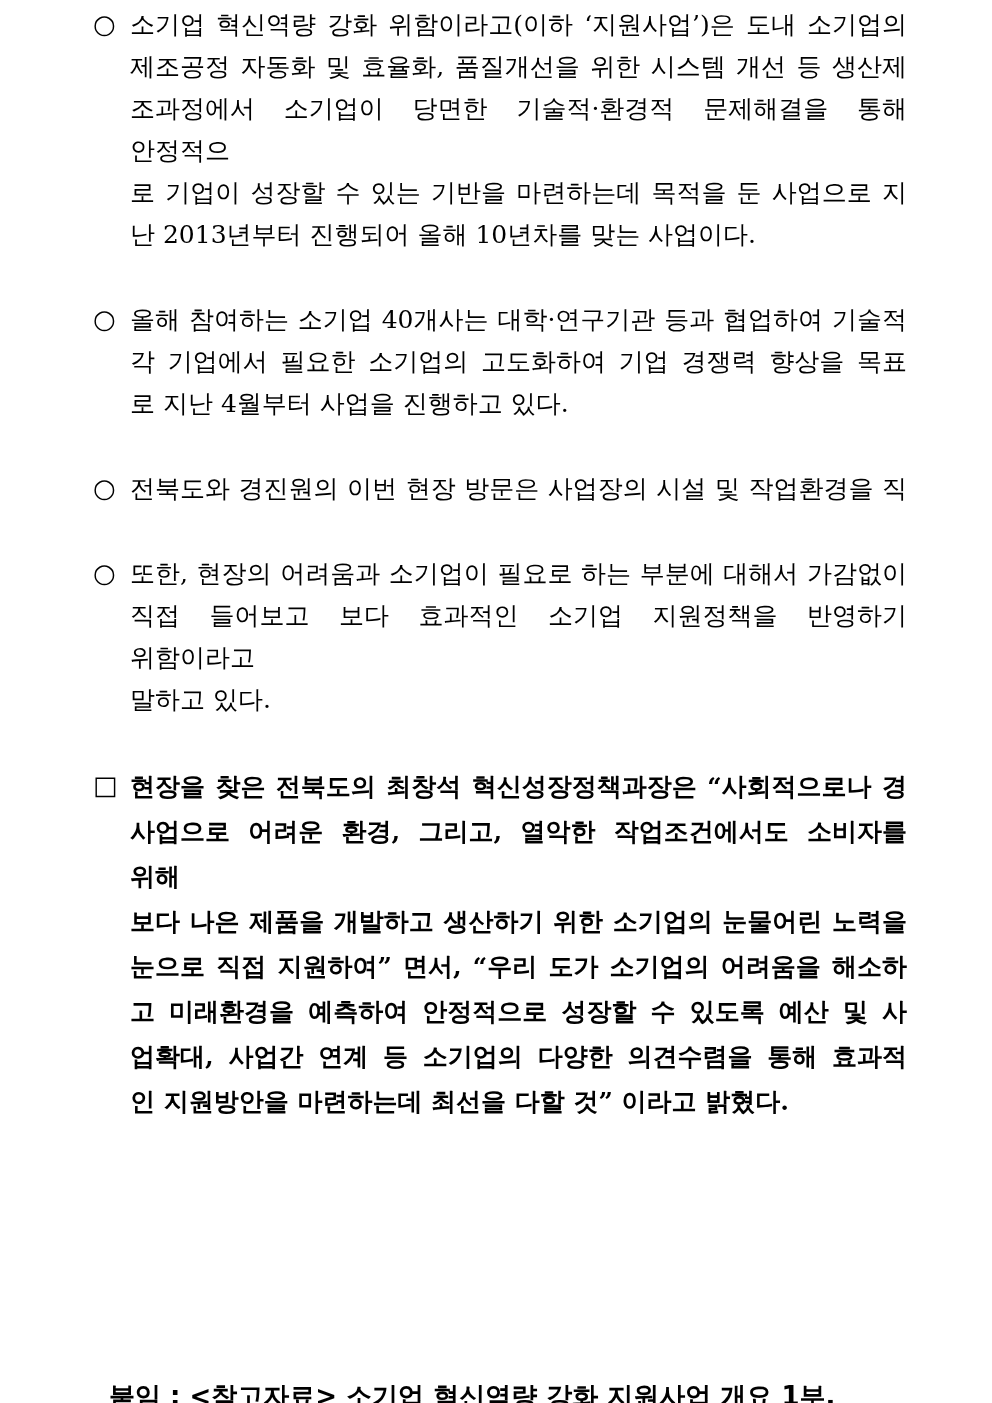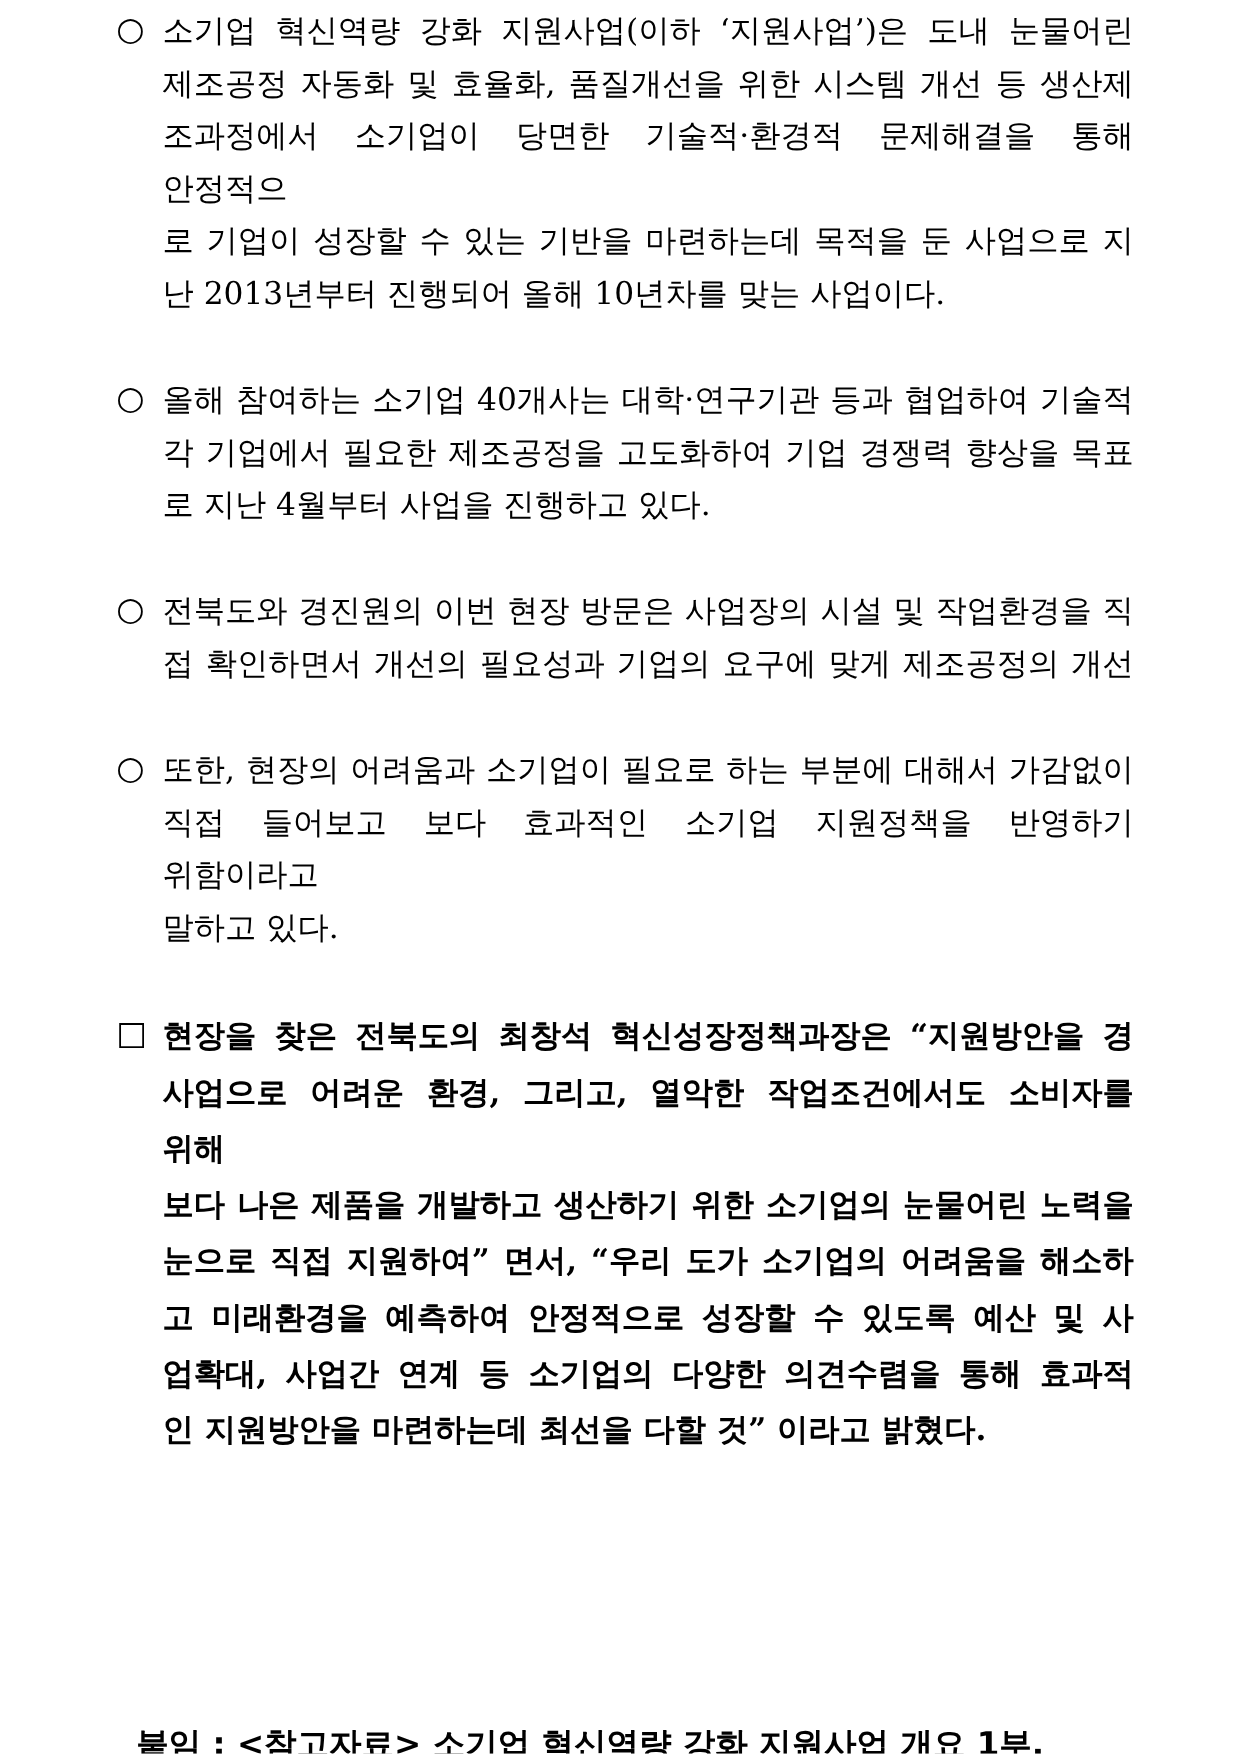--- a/index.html
+++ b/index.html
@@ -66,50 +66,49 @@
   }
 </style>
 </head>
 <body>
 
 <div class="page">
   <div class="content">
 
     <section class="para">
       <span class="bullet">○</span>
-      <div class="line">소기업 혁신역량 강화 지원사업(이하 ‘지원사업’)은 도내 눈물어린</div>
+      <div class="line">소기업 혁신역량 강화 위함이라고(이하 ‘지원사업’)은 도내 소기업의</div>
       <div class="line">제조공정 자동화 및 효율화, 품질개선을 위한 시스템 개선 등 생산제</div>
       <div class="line">조과정에서 소기업이 당면한 기술적·환경적 문제해결을 통해 안정적으</div>
       <div class="line">로 기업이 성장할 수 있는 기반을 마련하는데 목적을 둔 사업으로 지</div>
       <div class="line final">난 2013년부터 진행되어 올해 10년차를 맞는 사업이다.</div>
     </section>
 
     <section class="para">
       <span class="bullet">○</span>
       <div class="line">올해 참여하는 소기업 40개사는 대학·연구기관 등과 협업하여 기술적</div>
-      <div class="line">각 기업에서 필요한 제조공정을 고도화하여 기업 경쟁력 향상을 목표</div>
+      <div class="line">각 기업에서 필요한 소기업의 고도화하여 기업 경쟁력 향상을 목표</div>
       <div class="line final">로 지난 4월부터 사업을 진행하고 있다.</div>
     </section>
 
     <section class="para">
       <span class="bullet">○</span>
       <div class="line">전북도와 경진원의 이번 현장 방문은 사업장의 시설 및 작업환경을 직</div>
-      <div class="line">접 확인하면서 개선의 필요성과 기업의 요구에 맞게 제조공정의 개선</div>
     </section>
 
     <section class="para">
       <span class="bullet">○</span>
       <div class="line">또한, 현장의 어려움과 소기업이 필요로 하는 부분에 대해서 가감없이</div>
       <div class="line">직접 들어보고 보다 효과적인 소기업 지원정책을 반영하기 위함이라고</div>
       <div class="line final">말하고 있다.</div>
     </section>
 
     <section class="para bold">
       <span class="bullet">□</span>
-      <div class="line">현장을 찾은 전북도의 최창석 혁신성장정책과장은 “지원방안을 경</div>
+      <div class="line">현장을 찾은 전북도의 최창석 혁신성장정책과장은 “사회적으로나 경</div>
       <div class="line">사업으로 어려운 환경, 그리고, 열악한 작업조건에서도 소비자를 위해</div>
       <div class="line">보다 나은 제품을 개발하고 생산하기 위한 소기업의 눈물어린 노력을</div>
       <div class="line">눈으로 직접 지원하여” 면서, “우리 도가 소기업의 어려움을 해소하</div>
       <div class="line">고 미래환경을 예측하여 안정적으로 성장할 수 있도록 예산 및 사</div>
       <div class="line">업확대, 사업간 연계 등 소기업의 다양한 의견수렴을 통해 효과적</div>
       <div class="line final">인 지원방안을 마련하는데 최선을 다할 것” 이라고 밝혔다.</div>
     </section>
 
   </div>
 

